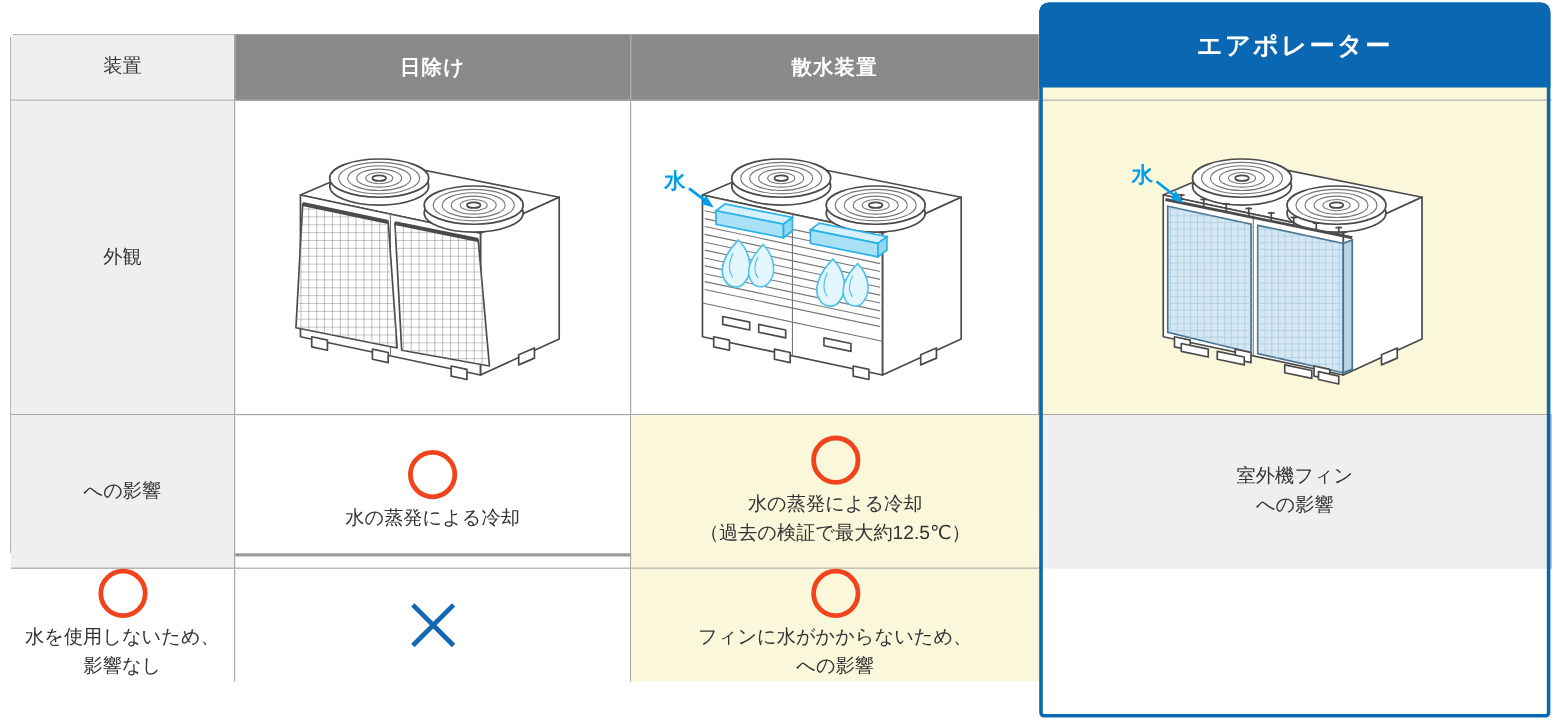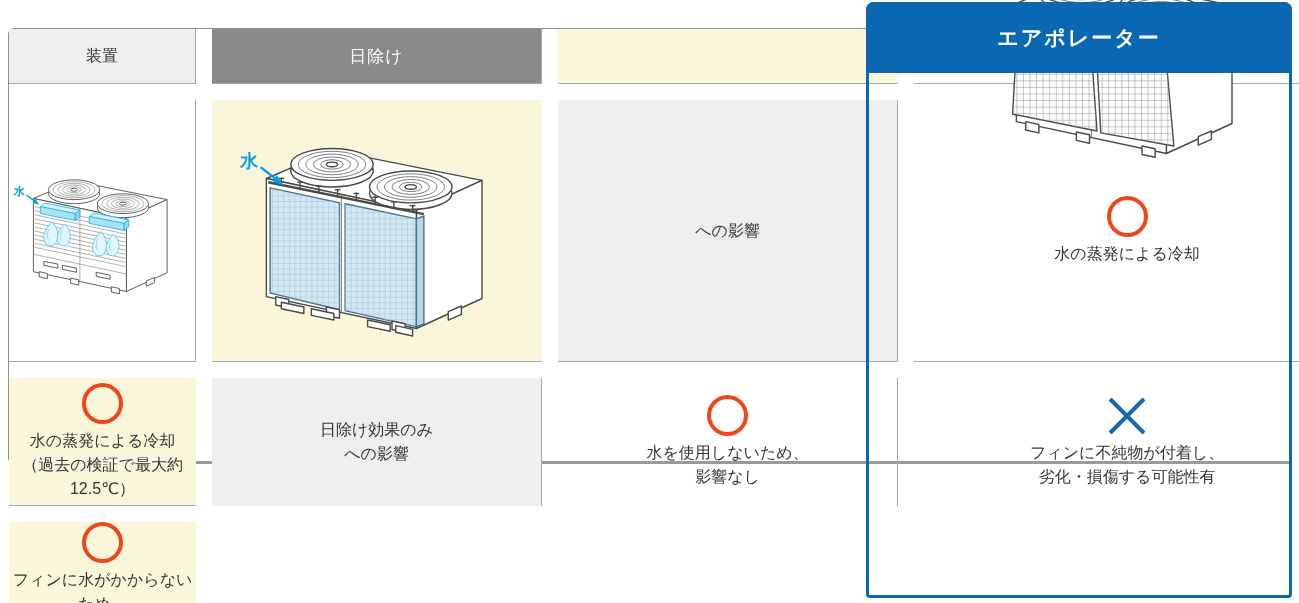--- a/index.html
+++ b/index.html
@@ -9,28 +9,28 @@
     overflow:hidden;
   }
   .tbl {
     position:absolute; left:8px; top:28px; width:1284px; height:436px;
     display:grid;
     grid-template-columns:187px 330px 340px 427px;
     grid-template-rows:55px 262px 128px auto;
     box-sizing:border-box;
     border:1px solid #8f8f8f; border-bottom:3px solid #9a9a9a;
     border-radius:6px 2px 2px 6px;
-    background:#fff; z-index:1;gap:16px;
+    background:#fff; z-index:1;
   }
   .c { box-sizing:border-box; border-right:1px solid #a8a8a8; border-bottom:1px solid #a8a8a8;
        display:flex; align-items:center; justify-content:center; }
   .lr { border-right:none; }
   .lb { border-bottom:none; }
   .labcell { background:#efefef; font-size:16px; text-align:center; white-space:pre-line; line-height:1.5; }
-  .ghead { background:#8a8a8a; color:#fff; font-weight:400; font-size:17px; letter-spacing:1px; }
+  .ghead { background:#8a8a8a; color:#fff; font-weight:700; font-size:17px; letter-spacing:1px; }
   .cream { background:#fbf7db; }
   .mcell { flex-direction:column; text-align:center; font-size:16px; line-height:1.5; }
   .mtext { white-space:pre-line; margin-top:5px; }
   .mark { flex:none; }
   .mark-circle { width:33px; height:33px; border:4px solid #f2441c; border-radius:50%; }
   .mark-cross { position:relative; width:40px; height:40px; }
   .mark-cross::before, .mark-cross::after {
     content:""; position:absolute; top:50%; left:50%; width:48px; height:4px;
     background:#1467b0; transform:translate(-50%,-50%) rotate(45deg);
   }
@@ -56,22 +56,28 @@
 <div class="wrap">
 
   <div class="tbl">
 
     <div class="c labcell">
       <span>装置</span>
     </div>
     <div class="c ghead">
       <span>日除け</span>
     </div>
+    <div class="c ghead">
+      <span>散水装置</span>
+    </div>
     <div class="c lr cream"></div>
 
+    <div class="c labcell">
+      <span>外観</span>
+    </div>
 
     <div class="c">
       <svg width="300" height="240" viewBox="0 0 320 256">
         <defs>
           <pattern id="meshG" width="7" height="7" patternUnits="userSpaceOnUse">
             <path d="M7 0 H0 V7" fill="none" stroke="#8c8c8c" stroke-width="1"></path>
           </pattern>
         </defs>
 
         <path class="ln" d="M42,72 L112,42 L272,74 L202,106 Z"></path>
@@ -278,32 +284,30 @@
       <div class="mark mark-circle"></div>
       <div class="mtext">水の蒸発による冷却</div>
     </div>
     <div class="c lr mcell cream">
       <div class="mark mark-circle"></div>
       <div class="mtext">水の蒸発による冷却
 （過去の検証で最大約12.5℃）</div>
     </div>
 
     <div class="c lb labcell">
-      <span>日除け効果のみ
+      <span>室外機フィン
 への影響</span>
     </div>
     <div class="c lb mcell">
       <div class="mark mark-circle"></div>
       <div class="mtext">水を使用しないため、
 影響なし</div>
     </div>
     <div class="c lb mcell">
       <div class="mark mark-cross"></div>
-      <div class="mtext">フィンに不純物が付着し、
-劣化・損傷する可能性有</div>
     </div>
     <div class="c lr lb mcell cream">
       <div class="mark mark-circle"></div>
       <div class="mtext">フィンに水がかからないため、
 への影響</div>
     </div>
 
   </div>
 
   <div class="hl-box"></div>

